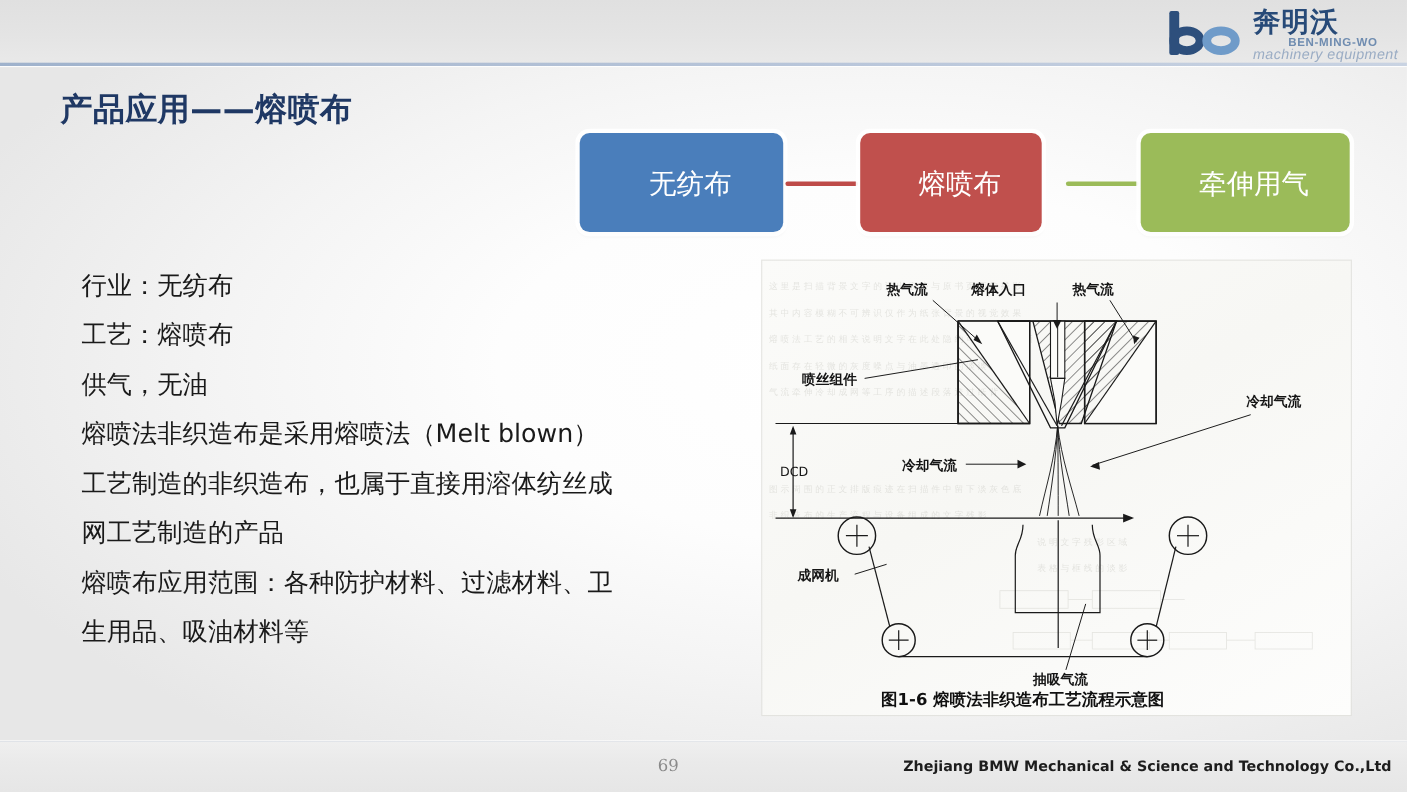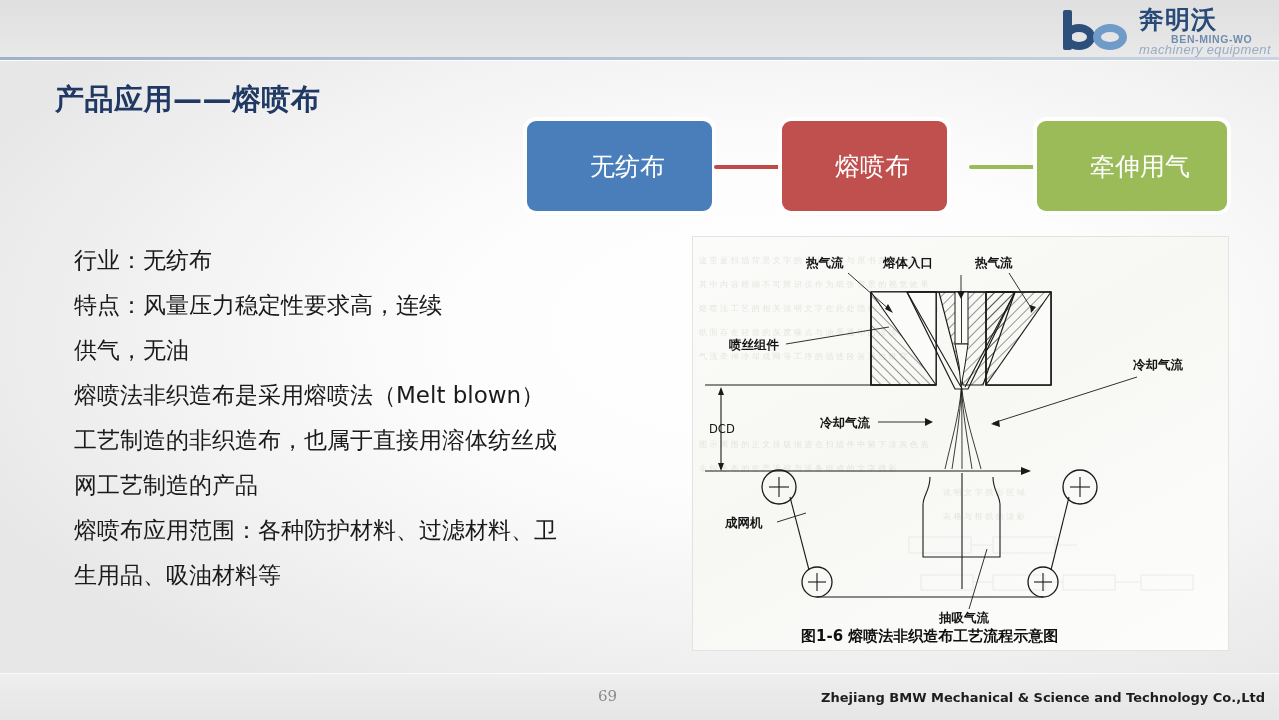--- a/index.html
+++ b/index.html
@@ -179,21 +179,21 @@
   <div class="flow">
     <div class="flow-box b1">无纺布</div>
     <div class="flow-link l1"></div>
     <div class="flow-box b2">熔喷布</div>
     <div class="flow-link l2"></div>
     <div class="flow-box b3">牵伸用气</div>
   </div>
 
   <div class="body-text">
     <div class="ln">行业：无纺布</div>
-    <div class="ln">特点：风量压力稳定性要求高，连续</div>
+    <div class="ln">工艺：熔喷布</div>
     <div class="ln">供气，无油</div>
     <div class="ln">熔喷法非织造布是采用熔喷法（Melt blown）</div>
     <div class="ln">工艺制造的非织造布，也属于直接用溶体纺丝成</div>
     <div class="ln">网工艺制造的产品</div>
     <div class="ln">熔喷布应用范围：各种防护材料、过滤材料、卫</div>
     <div class="ln">生用品、吸油材料等</div>
   </div>
 
   <div class="diagram">
     <svg viewBox="0 0 537 415" xmlns="http://www.w3.org/2000/svg">

